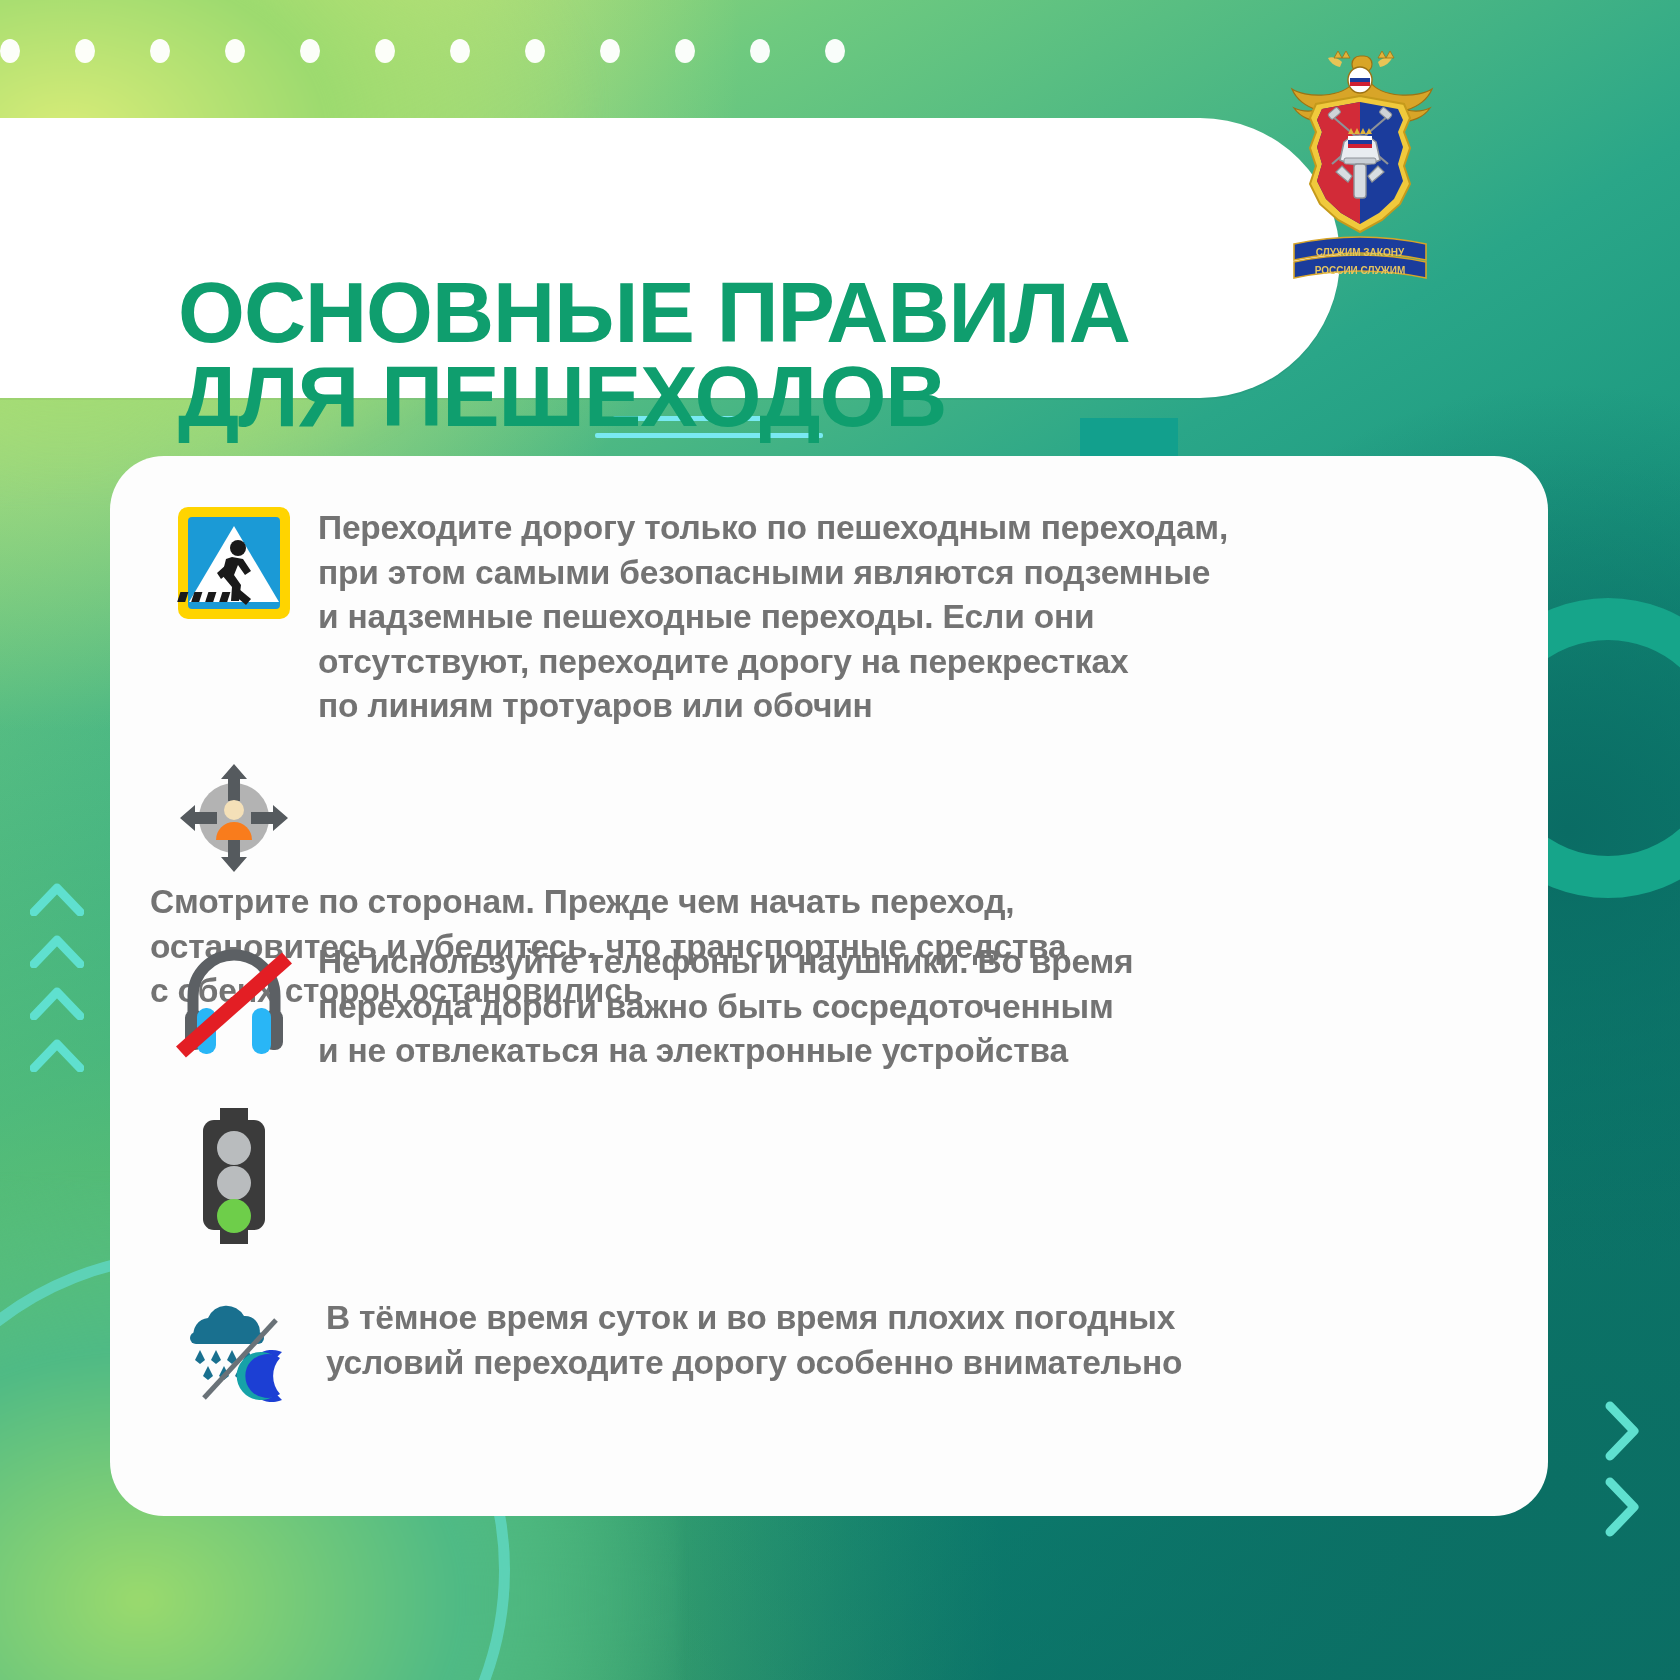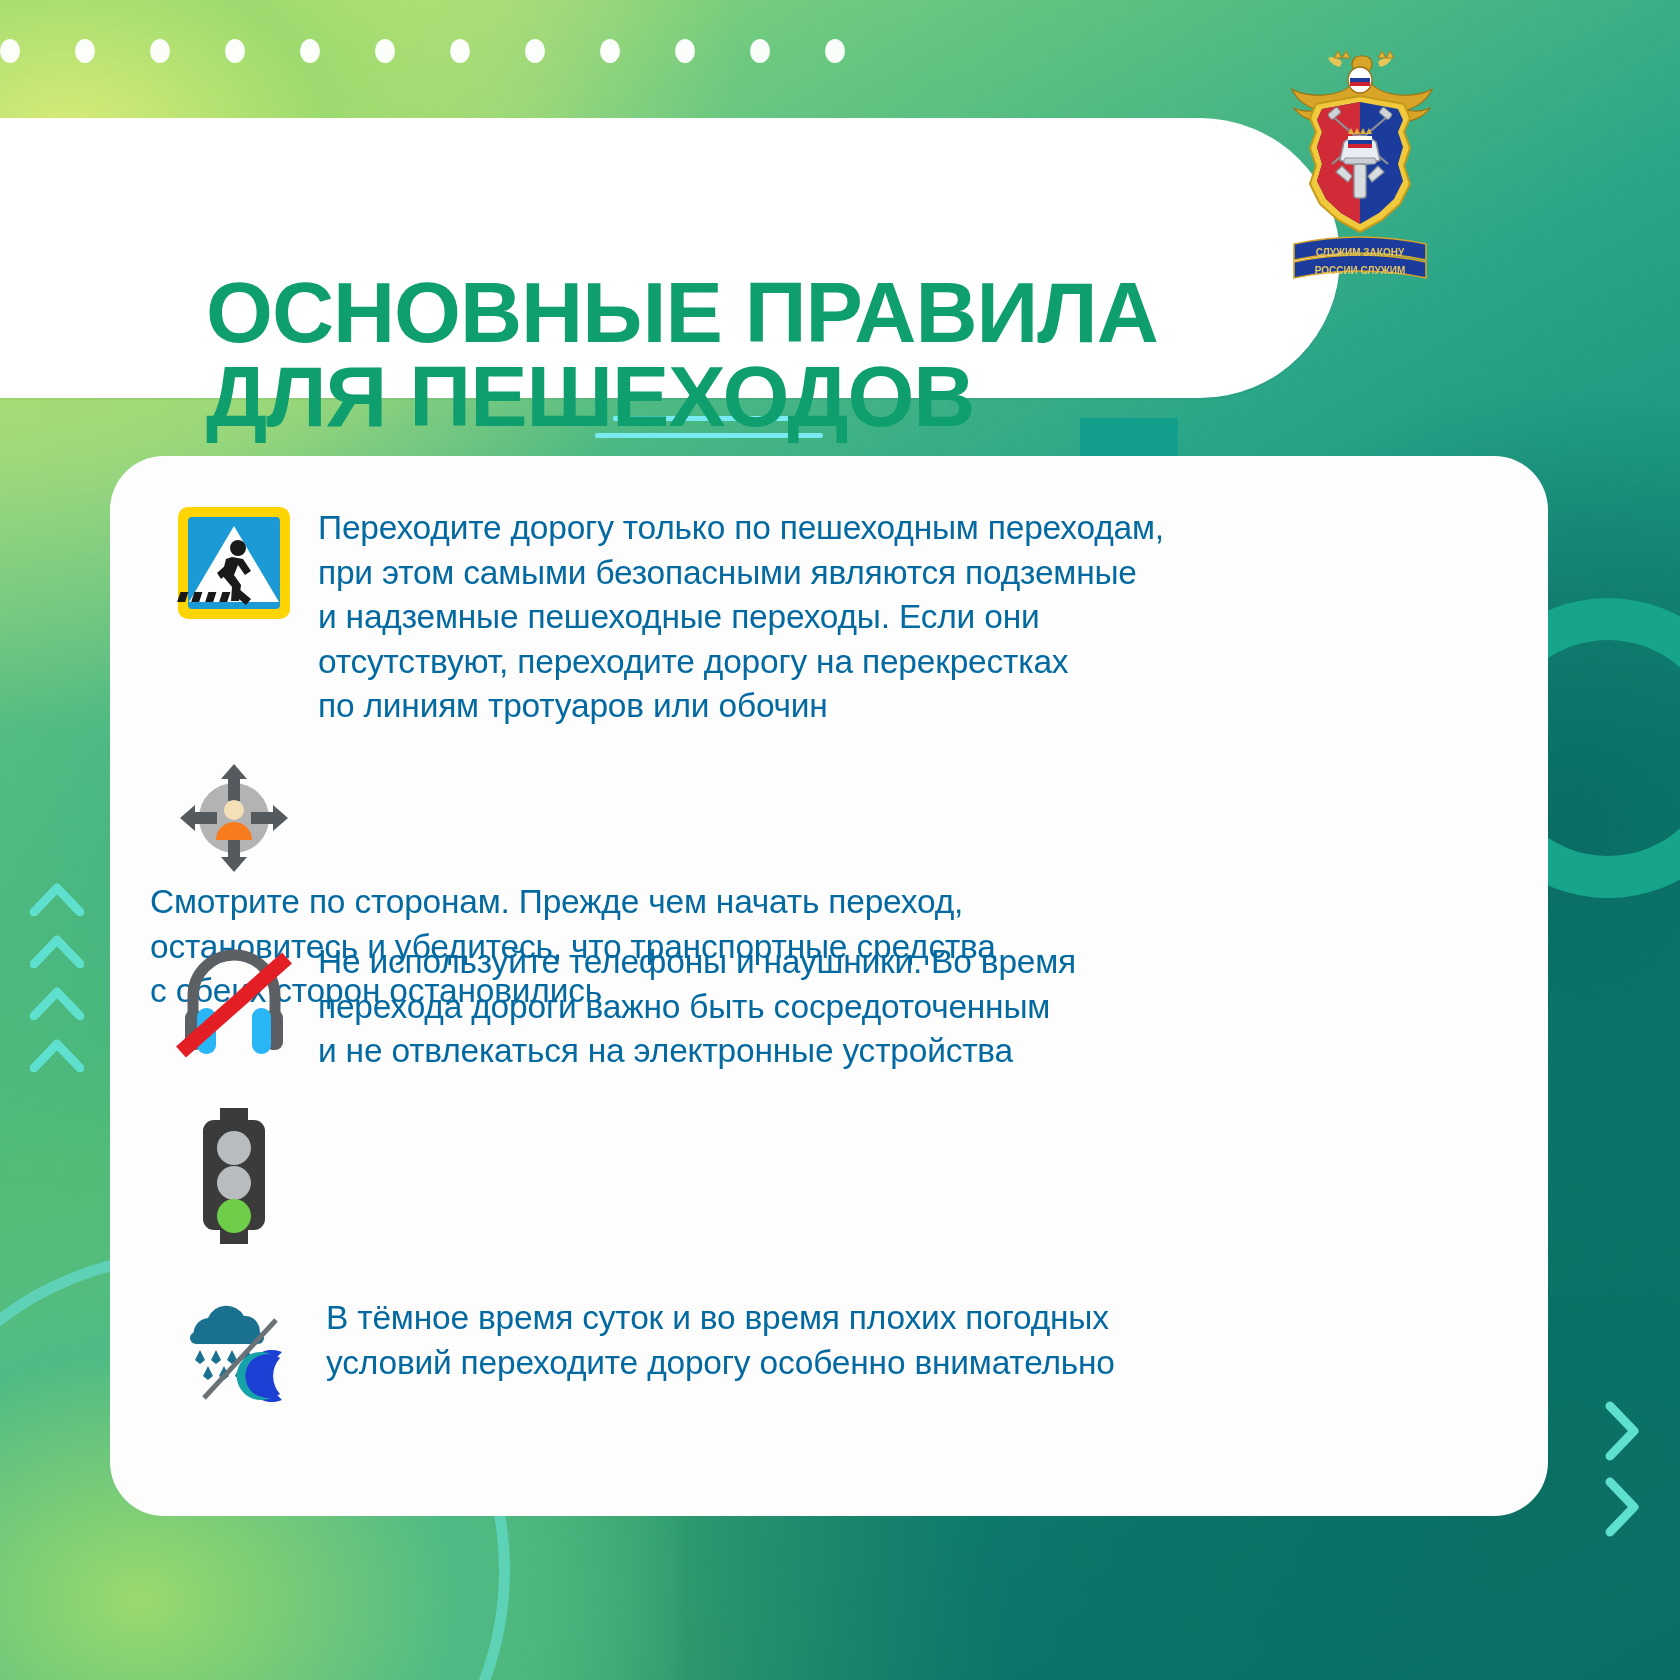--- a/index.html
+++ b/index.html
@@ -80,21 +80,20 @@
     position:absolute;left:218px;top:152px;
     width:1100px;
     color:#0f9e6e;
     font-size:86px;
     font-weight:bold;
     line-height:.98;
     letter-spacing:-1px;
     text-transform:uppercase;
     font-family:"Liberation Sans","DejaVu Sans",sans-serif;
     white-space:pre-line;
-    margin-left:28px;
   }
 
   
   .emblem{
     position:absolute;left:1284px;top:48px;width:152px;height:245px;text-decoration:underline;
   }
 
   
   .rules-card{
     position:absolute;left:110px;top:456px;
@@ -109,23 +108,23 @@
     left:40px;
     width:1370px;
   }
   .rule .ico{
     flex:0 0 auto;
     width:168px;
     display:flex;align-items:center;justify-content:center;
   }
   .rule .txt{
     flex:1 1 auto;
-    color:#0369a1;
+    color:#737373;
     font-size:33.5px;
-    font-weight:normal;
+    font-weight:bold;
     line-height:1.33;
     letter-spacing:-.2px;
     white-space:pre-line;
     padding-top:2px;
   }
   #rule-0{top:48px;}
   #rule-1{top:302px;flex-direction:column;}
   #rule-2{top:482px;}
   #rule-3{top:652px;}
   #rule-4{top:838px;gap:8px;}

